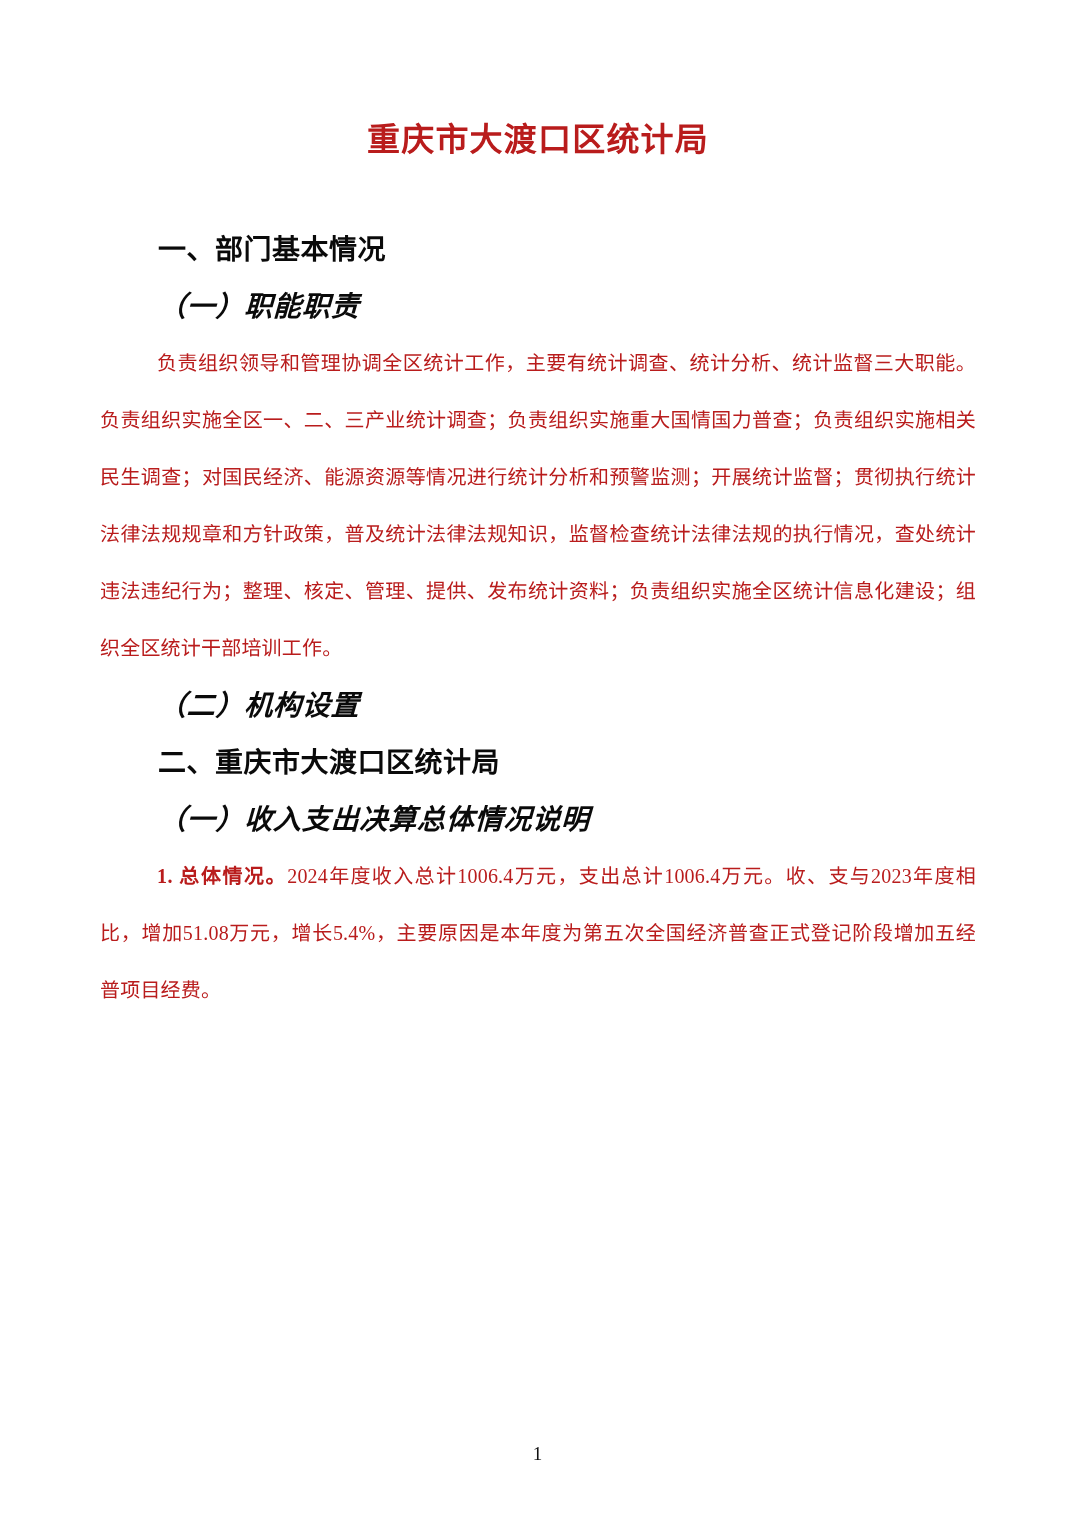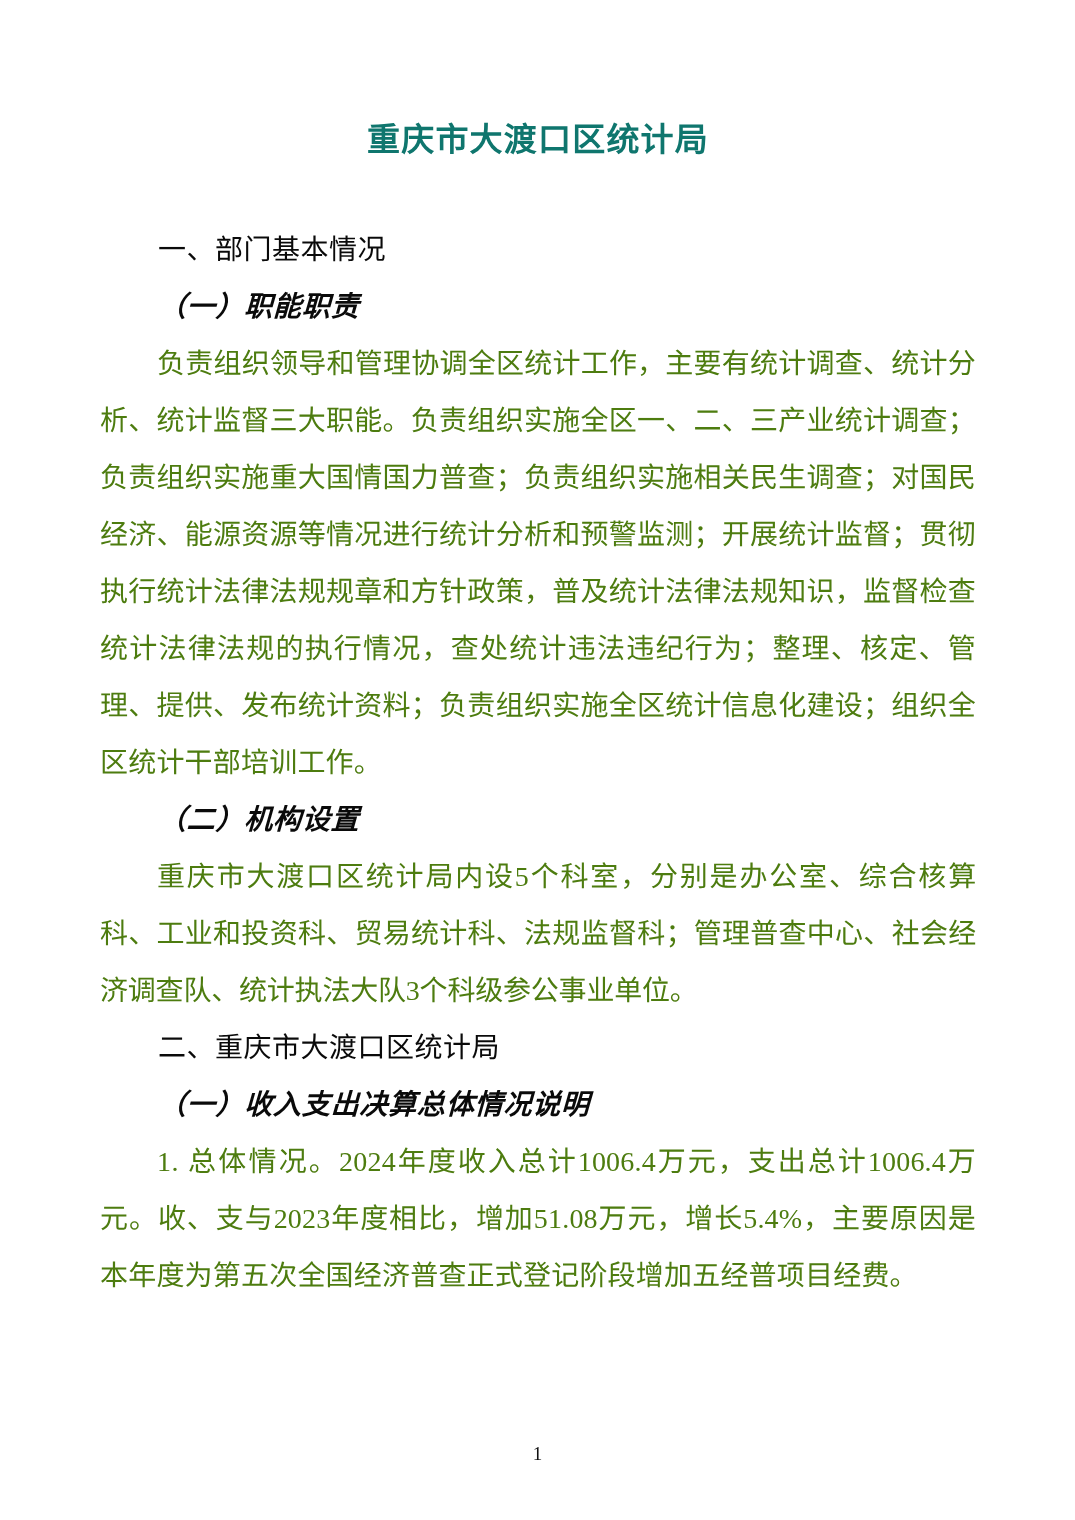--- a/index.html
+++ b/index.html
@@ -30,33 +30,33 @@
   }
 
   
   .doc-title {
     text-align: center;
     font-family: "Liberation Serif", "DejaVu Serif", serif;
     font-weight: 700;
     font-size: 33px;
     line-height: 57px;
     letter-spacing: 1.2px;
-    color: #0f766e;
+    color: #b91c1c;
   }
   .doc-title .title-line {
     display: block;
     white-space: nowrap;
   }
 
   .title-gap { height: 52px; }
 
   
   .h-level1 {
     font-family: "DejaVu Sans", "Liberation Sans", sans-serif;
-    font-weight: 400;
+    font-weight: 700;
     font-size: 28px;
     line-height: 57px;
     text-indent: 58px;
     letter-spacing: 0.5px;
     color: #0a0a0a;
     white-space: nowrap;
   }
 
   .h-level2 {
     font-family: "Liberation Serif", "DejaVu Serif", serif;
@@ -68,35 +68,35 @@
     letter-spacing: 0.8px;
     color: #0a0a0a;
     white-space: nowrap;
     transform: skewX(-2deg);
     transform-origin: left center;
   }
 
   
   .body-p {
     font-family: "Liberation Serif", "DejaVu Serif", serif;
-    font-size: 28px;
+    font-size: 20px;
     line-height: 57px;
     text-align: justify;
     text-align-last: left;
     text-indent: 57px;
     letter-spacing: 0.2px;
-    color: #4d7c0f;
+    color: #b91c1c;
     word-break: break-all;
     font-weight: 400;
   }
 
   .body-p.tight { letter-spacing: -0.2px; }
 
   .lead-bold {
-    font-weight: 400;
+    font-weight: 700;
     letter-spacing: 0.4px;
   }
 
   
   .page-number {
     position: absolute;
     left: 0;
     right: 0;
     top: 1443px;
     text-align: center;
@@ -119,21 +119,20 @@
     <div class="title-gap"></div>
 
     <div class="h-level1">一、部门基本情况</div>
 
     <div class="h-level2">（一）职能职责</div>
 
     <div class="body-p">负责组织领导和管理协调全区统计工作，主要有统计调查、统计分析、统计监督三大职能。负责组织实施全区一、二、三产业统计调查；负责组织实施重大国情国力普查；负责组织实施相关民生调查；对国民经济、能源资源等情况进行统计分析和预警监测；开展统计监督；贯彻执行统计法律法规规章和方针政策，普及统计法律法规知识，监督检查统计法律法规的执行情况，查处统计违法违纪行为；整理、核定、管理、提供、发布统计资料；负责组织实施全区统计信息化建设；组织全区统计干部培训工作。</div>
 
     <div class="h-level2">（二）机构设置</div>
 
-    <div class="body-p tight">重庆市大渡口区统计局内设5个科室，分别是办公室、综合核算科、工业和投资科、贸易统计科、法规监督科；管理普查中心、社会经济调查队、统计执法大队3个科级参公事业单位。</div>
 
     <div class="h-level1">二、重庆市大渡口区统计局</div>
 
     <div class="h-level2">（一）收入支出决算总体情况说明</div>
 
     <div class="body-p"><span class="lead-bold">1. 总体情况。</span><span>2024年度收入总计1006.4万元，支出总计1006.4万元。收、支与2023年度相比，增加51.08万元，增长5.4%，主要原因是本年度为第五次全国经济普查正式登记阶段增加五经普项目经费。</span></div>
 
   </div>
 
   <div class="page-number">1</div>

